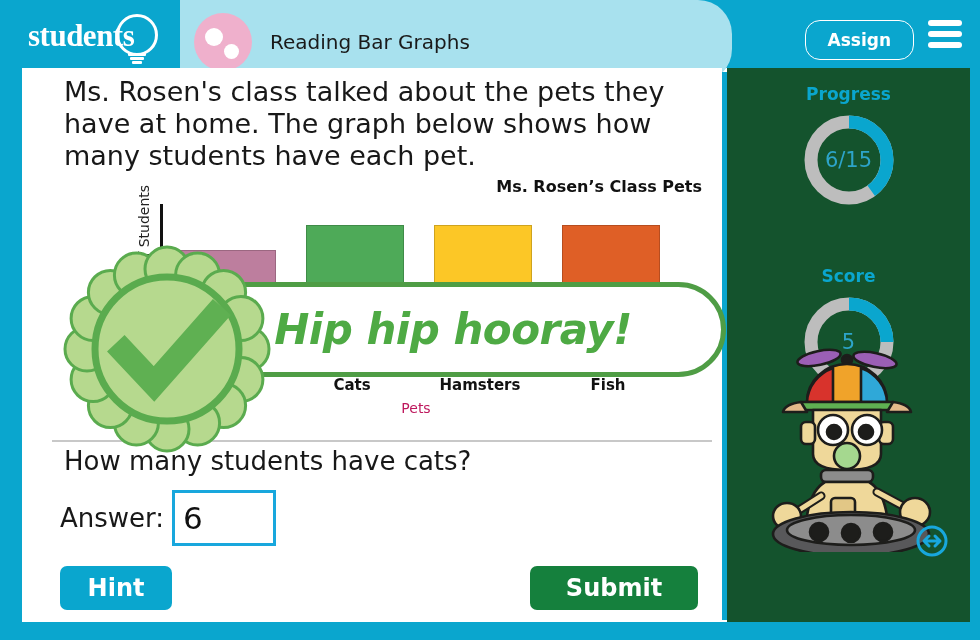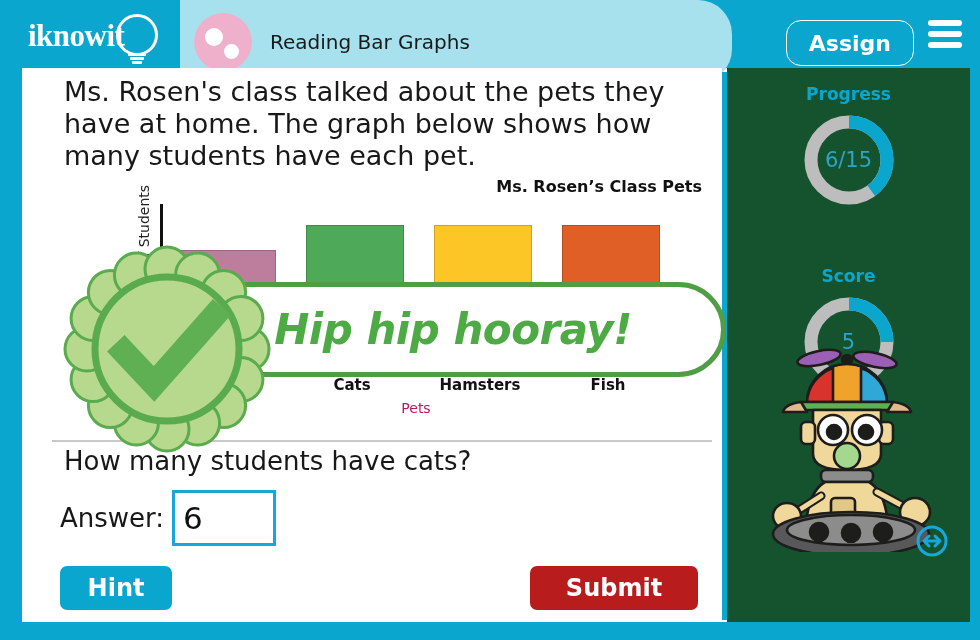--- a/index.html
+++ b/index.html
@@ -82,26 +82,26 @@
     width: 15px; height: 15px; border-radius: 50%; background: #fff;
   }
   .title-text {
     margin-left: 18px;
     font-size: 20px;
     color: #1a1a1a;
     font-family: "DejaVu Sans", sans-serif;
   }
   .assign-btn {
     position: absolute; right: 66px; top: 20px;
-    height: 46px;
+    height: 40px;
     padding: 0 22px;
     border: 1.6px solid #ffffff;
     border-radius: 15px;
     color: #ffffff;
-    font-size: 22px;
+    font-size: 17px;
     font-weight: bold;
     display: flex; align-items: center;
     background: transparent;
     cursor: pointer;
     font-family: "DejaVu Sans", sans-serif;
   }
   .hamburger {
     position: absolute; right: 18px; top: 20px;
     width: 34px; height: 28px;
     display: flex; flex-direction: column; justify-content: space-between;
@@ -271,21 +271,21 @@
     background: #0aa6ce;
     border-radius: 7px;
     color: #ffffff; font-size: 24px; font-weight: bold;
     display: flex; align-items: center; justify-content: center;
     cursor: pointer; border: none;
     font-family: "DejaVu Sans", sans-serif;
   }
   .submit-btn {
     position: absolute; left: 508px; top: 498px;
     width: 168px; height: 44px;
-    background: #b91c1c;
+    background: #15803d;
     border-radius: 7px;
     color: #ffffff; font-size: 24px; font-weight: bold;
     display: flex; align-items: center; justify-content: center;
     cursor: pointer; border: none;
     font-family: "DejaVu Sans", sans-serif;
   }
 
   
   .sidebar {
     position: absolute; left: 727px; top: 68px;
@@ -317,21 +317,21 @@
   <div class="header">
     <div class="title-pill">
       <div class="title-dot-circle">
         <div class="d1"></div>
           <div class="d2"></div>
       </div>
       <div class="title-text">Reading Bar Graphs</div>
     </div>
 
     <div class="logo-wrap">
-      <div class="logo-text">iknowit</div>
+      <div class="logo-text">students</div>
       <div class="bulb"></div>
       <div class="bulb-base">
           <i></i>
           <i></i>
           <i></i>
         </div>
     </div>
 
     <div class="assign-btn">Assign</div>
 

